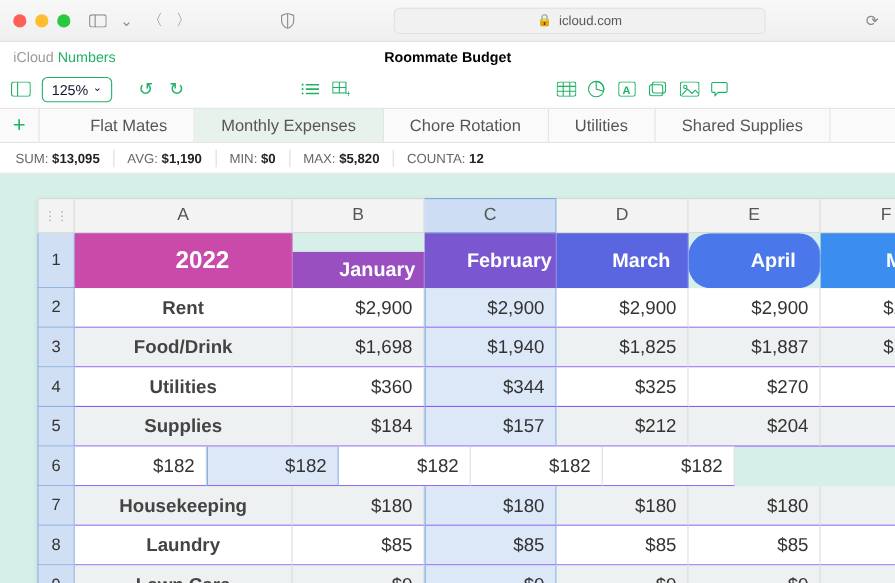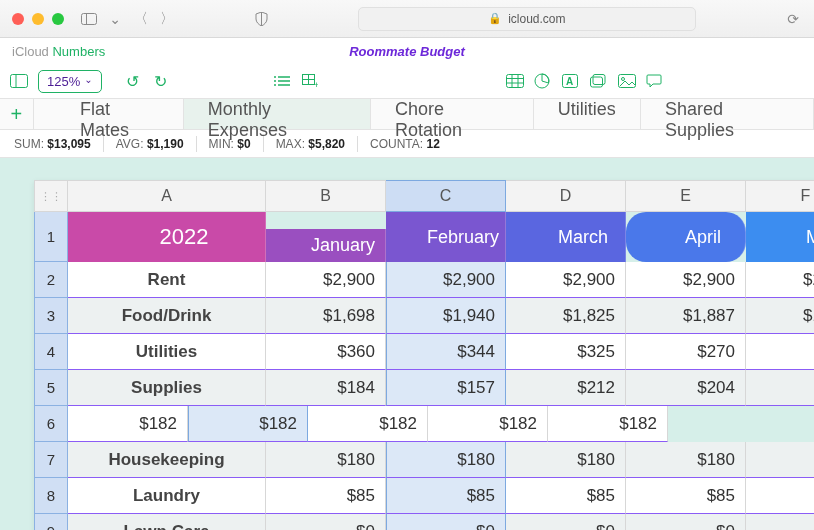--- a/index.html
+++ b/index.html
@@ -13,32 +13,32 @@
 .dot.yel { background: #febc2e; }
 .dot.grn { background: #28c840; }
 .tb-icon { color: #8a8a8a; width: 18px; display:flex; justify-content:center; font-size:14px; }
 .addr { flex:1; margin: 0 80px; height:24px; background:#f1f1f1; border:1px solid #e0e0e0; border-radius:5px; display:flex; align-items:center; justify-content:center; color:#5a5a5a; font-size:12px; gap:6px; }
 .lock { font-size:11px; }
 
 
 .app-head { height: 26px; display:flex; align-items:center; padding:0 12px; font-size:13px; }
 .app-brand { color:#9b9b9b; }
 .app-name { color:#1fb265; font-weight:500;text-align:right; }
-.doc-title { position:absolute; left:50%; transform:translateX(-50%); font-weight:600; color:#6d28d9;font-style:italic; }
+.doc-title { position:absolute; left:50%; transform:translateX(-50%); font-weight:600; color:#000000; }
 
 
 .toolbar { height: 34px; display:flex; align-items:center; padding:0 10px; gap:6px; }
 .spacer { flex:1; }
-.zoom-pill { border:1px solid #1fb265; color:#4c1d95; border-radius:5px; padding:3px 8px; font-size:13px; display:flex; gap:4px; }
+.zoom-pill { border:1px solid #1fb265; color:#0f172a; border-radius:5px; padding:3px 8px; font-size:13px; display:flex; gap:4px; }
 .ticon { color:#1fb265; font-size:16px; width:22px; text-align:center; }
 .plus-tab { color:#1fb265; font-size:20px; width:30px; text-align:center; }
 
 
 .sheet-tabs { height:32px; display:flex; border-top:1px solid #e3e3e3; border-bottom:1px solid #e3e3e3; background:#fafafa; }
-.sheet-tab { padding:0 24px; display:flex; font-size:18px; color:#555; border-right:1px solid #e3e3e3; cursor:pointer; }
+.sheet-tab { padding:0 24px; display:flex; align-items:center; font-size:15px; color:#555; border-right:1px solid #e3e3e3; cursor:pointer; }
 .sheet-tab.first-tab { padding-left: 46px; }
 .sheet-tab.active { background:#e8f2ed; }
 .add-sheet { width:36px; display:flex; align-items:center; justify-content:center; border-right:1px solid #e3e3e3; }
 
 
 .stats { height:28px; display:flex; align-items:center; padding:0 14px; gap:12px; font-size:12px; color:#666; border-bottom:1px solid #e3e3e3; }
 .stats b { color:#222; font-weight:700; }
 .stat-sep { width:1px; height:16px; background:#dcdcdc; }
 
 
@@ -57,21 +57,21 @@
 .drow.hdr { height:50px; }
 .rowhdr { width:34px; background:#f3f3f3; border:1px solid #d7d7d7; border-top:none; display:flex; align-items:center; justify-content:center; font-size:15px; color:#555; }
 .rowhdr.blue { background:#d0dff4; border-color:#8bb1e2; color:#333; }
 .cell { width:120px; border-right:1px solid #d7d7d7; border-bottom:1px solid #8b5cf6; display:flex; align-items:center; padding:0 10px; font-size:17px; color:#333; background:#fff; }
 .cell.first { width:198px; justify-content:center; font-weight:700; font-size:17px; color:#444; }
 .cell.num { justify-content:flex-end; }
 .cell.sel { background:#dce8f7 !important; border-right:1px solid #7da9e0; border-left:1px solid #7da9e0; }
 .drow.stripe .cell { background:#edf1f1; }
 
 
-.mcell { width:120px; display:flex; align-items:center; justify-content:center; color:#fff; font-weight:400; font-size:18px; border-right:1px solid rgba(255,255,255,.2);padding-left:35px; }
+.mcell { width:120px; display:flex; align-items:center; justify-content:center; color:#fff; font-weight:700; font-size:18px; border-right:1px solid rgba(255,255,255,.2);padding-left:35px; }
 .mcell.first { width:198px; font-size:22px; }
 .c-pink { background:#c94aa8; }
 .c-purple { background:#9a4fc0;margin-top:17px; }
 .c-violet { background:#7a56d0; }
 .c-indigo { background:#5a66e0; }
 .c-blue { background:#4a78ea;border-radius:20px; }
 .c-blue2 { background:#3c8df0; }
 
 svg { display:block; }
 </style>

